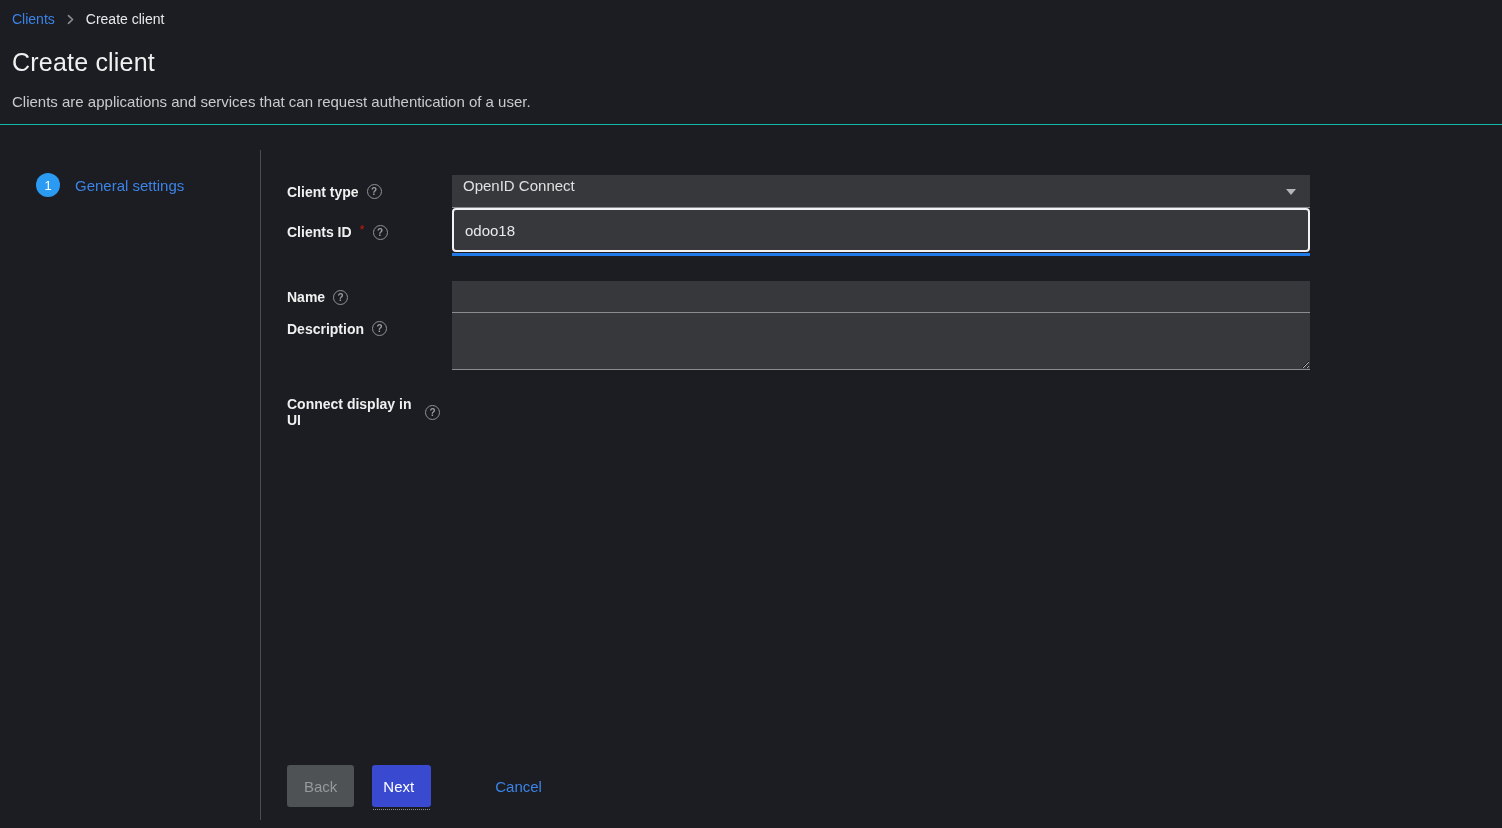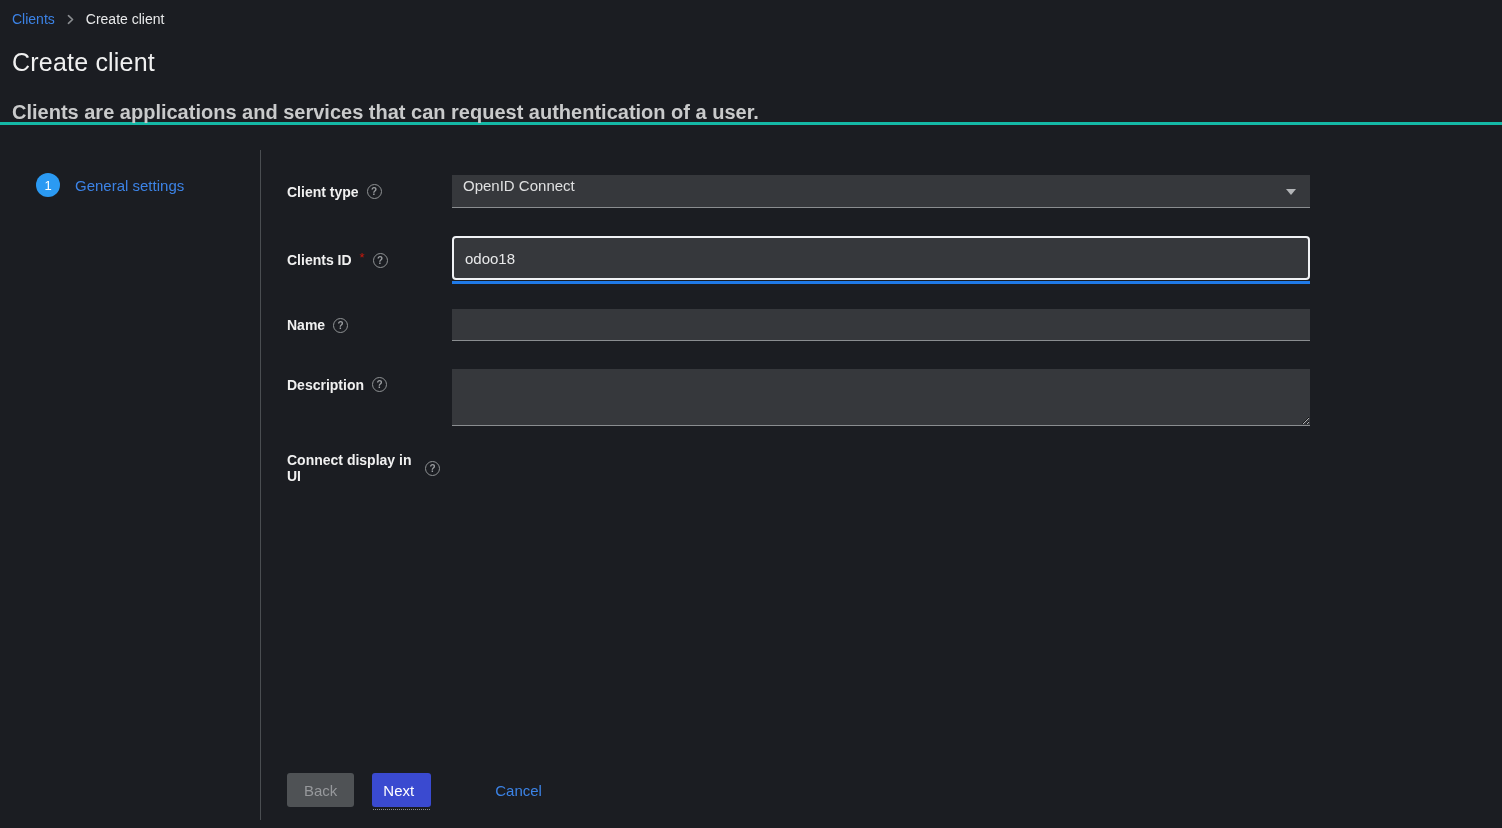--- a/index.html
+++ b/index.html
@@ -8,39 +8,39 @@
     background: #1b1d22;
     font-family: "Liberation Sans", sans-serif;
     color: #e0e0e0;
     overflow: hidden;
   }
 
   
   .page-header {
     height: 125px;
     padding: 10px 16px 0 12px;
-    border-bottom: 3px solid #14b8a6;
+    border-bottom: 1px solid #14b8a6;
   }
   .breadcrumb {
     display: flex; align-items: center; gap: 10px;
     font-size: 14px; height: 18px;
   }
   .breadcrumb a {
     color: #3c83e6; text-decoration: none; cursor: pointer;
   }
   .crumb-sep { display: inline-flex; align-items: center; }
   .breadcrumb .current { color: #e8e9ea; }
   .page-title {
     margin-top: 20px;
     font-size: 25px; font-weight: 500; color: #f0f0f0;
     letter-spacing: 0.2px;
   }
   .page-subtitle {
-    margin-top: 24px;
-    font-size: 20px; color: #c9cacb; font-weight: bold;
+    margin-top: 16px;
+    font-size: 15px; color: #c9cacb;
   }
 
   
   .content { display: flex; height: 703px; }
 
   .wizard-nav {
     width: 261px; flex: none;
     margin: 25px 0 8px 0;
     padding: 23px 0 0 36px;
     border-right: 1px solid #4a4d51;
@@ -56,21 +56,21 @@
   }
   .step-label { font-size: 15px; color: #3c83e6; }
 
   .main-panel {
     flex: 1;
     display: flex; flex-direction: column;
     padding: 50px 0 21px 26px;
   }
 
   
-  .form-row { display: flex; margin-bottom: 28px; }
+  .form-row { display: flex; }
   .row-label {
     width: 165px; flex: none;
     display: flex; align-items: center; gap: 8px;
     padding-right: 12px;
   }
   .row-label.align-top { align-items: flex-start; padding-top: 8px; }
   .field-label { font-size: 14px; font-weight: 700; color: #f0f0f0; }
   .required-marker {
     color: #c9190b; font-size: 13px; position: relative; top: -3px;
   }
@@ -145,21 +145,21 @@
     background: #2c2f33;
   }
   .toggle-state { margin-left: 20px; font-size: 16px; color: #d9dadb; }
 
   
   .form-footer {
     margin-top: auto;
     display: flex; align-items: center;
   }
   .btn {
-    height: 34px; border-radius: 3px; border: none;
+    height: 42px; border-radius: 3px; border: none;
     font-size: 15px; cursor: pointer;
     font-family: "Liberation Sans", sans-serif;
     padding: 0 17px;
   }
   .btn-back {
     background: #4f5255; color: #97999c;
     margin-right: 18px; cursor: default;
   }
   .btn-next {
     background: #3a4ad0; color: #ffffff;

